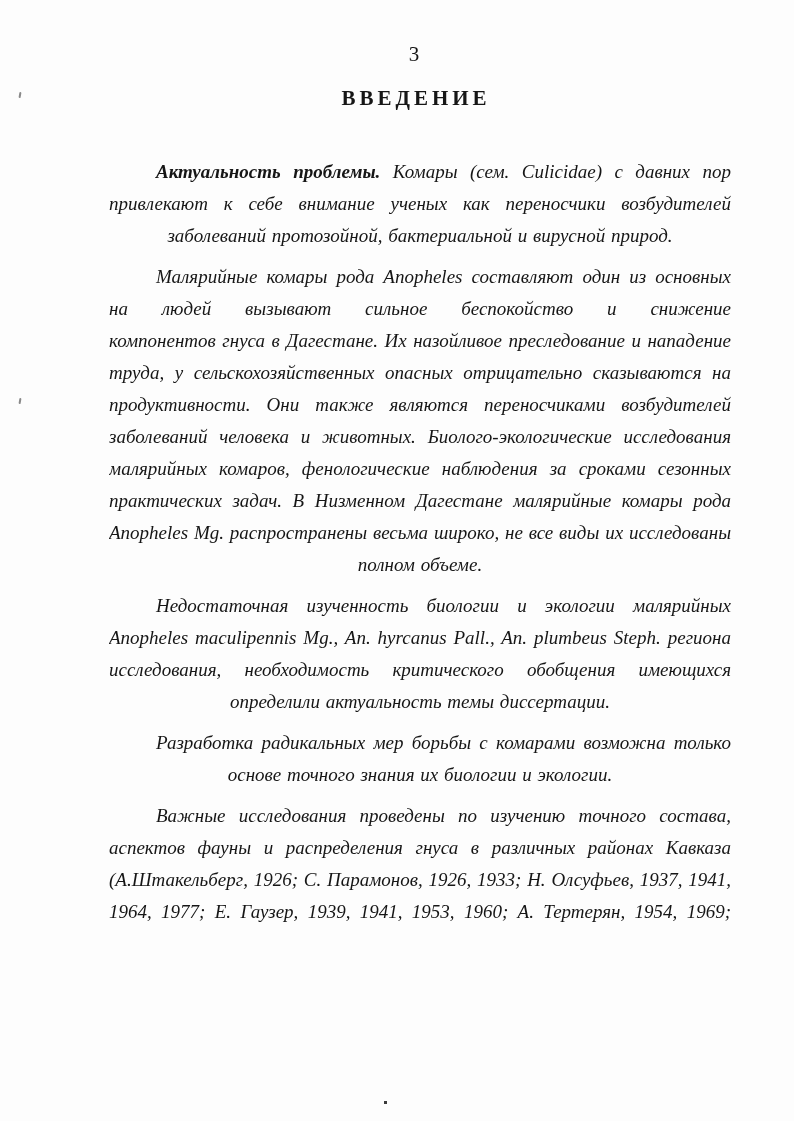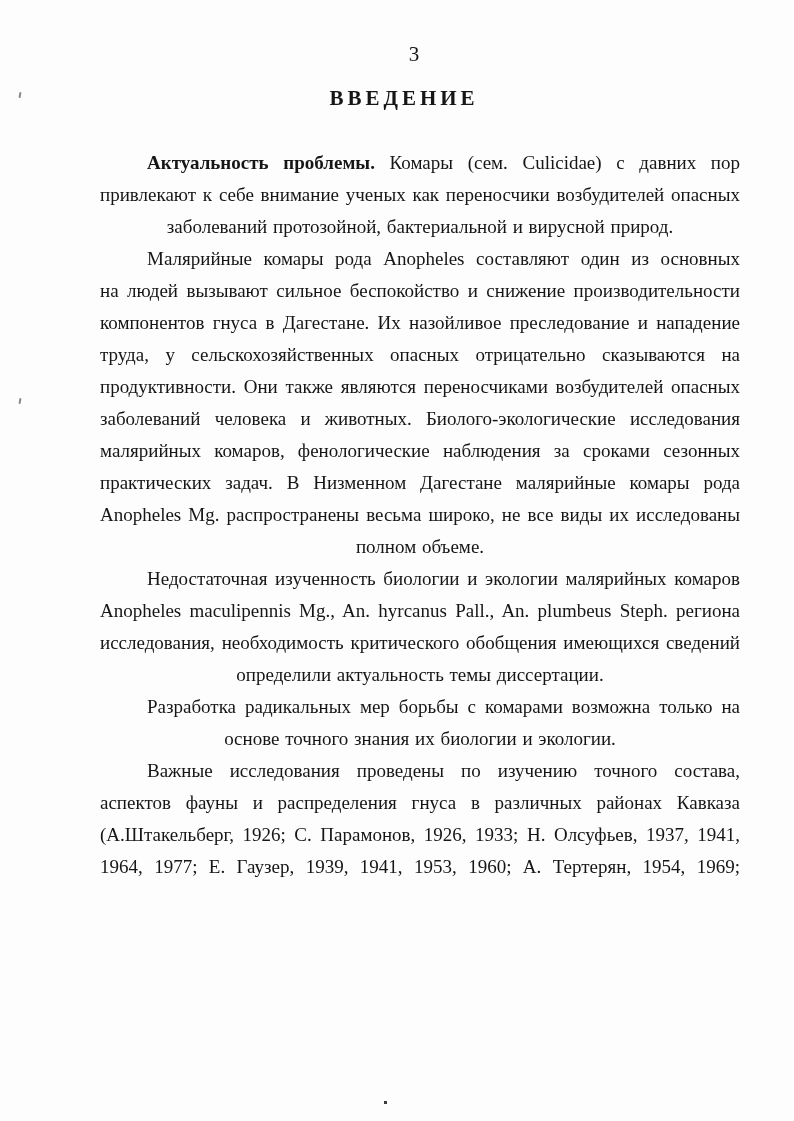--- a/index.html
+++ b/index.html
@@ -21,38 +21,38 @@
     top: 42px;
     left: 100px;
     width: 628px;
     text-align: center;
     font-size: 21px;
     line-height: 24px;
   }
   .doc-title {
     position: absolute;
     top: 85px;
-    left: 84px;
+    left: 96px;
     width: 640px;
     text-align: center;
     font-weight: bold;
     font-size: 21px;
     line-height: 26px;
     letter-spacing: 4px;
   }
   .body-text {
     position: absolute;
     top: 147px;
     left: 100px;
     width: 640px;
     font-size: 19px;
     line-height: 32px;
     word-spacing: 1px;
   }
-  .para { margin: 0; padding: 0; }
+  .para { margin: 9px; padding: 0; font-style: italic; }
   .line {
     height: 32px;
     overflow: hidden;
     text-align: justify;
   }
   
   .line::after {
     content: "";
     display: inline-block;
     width: 100%;

